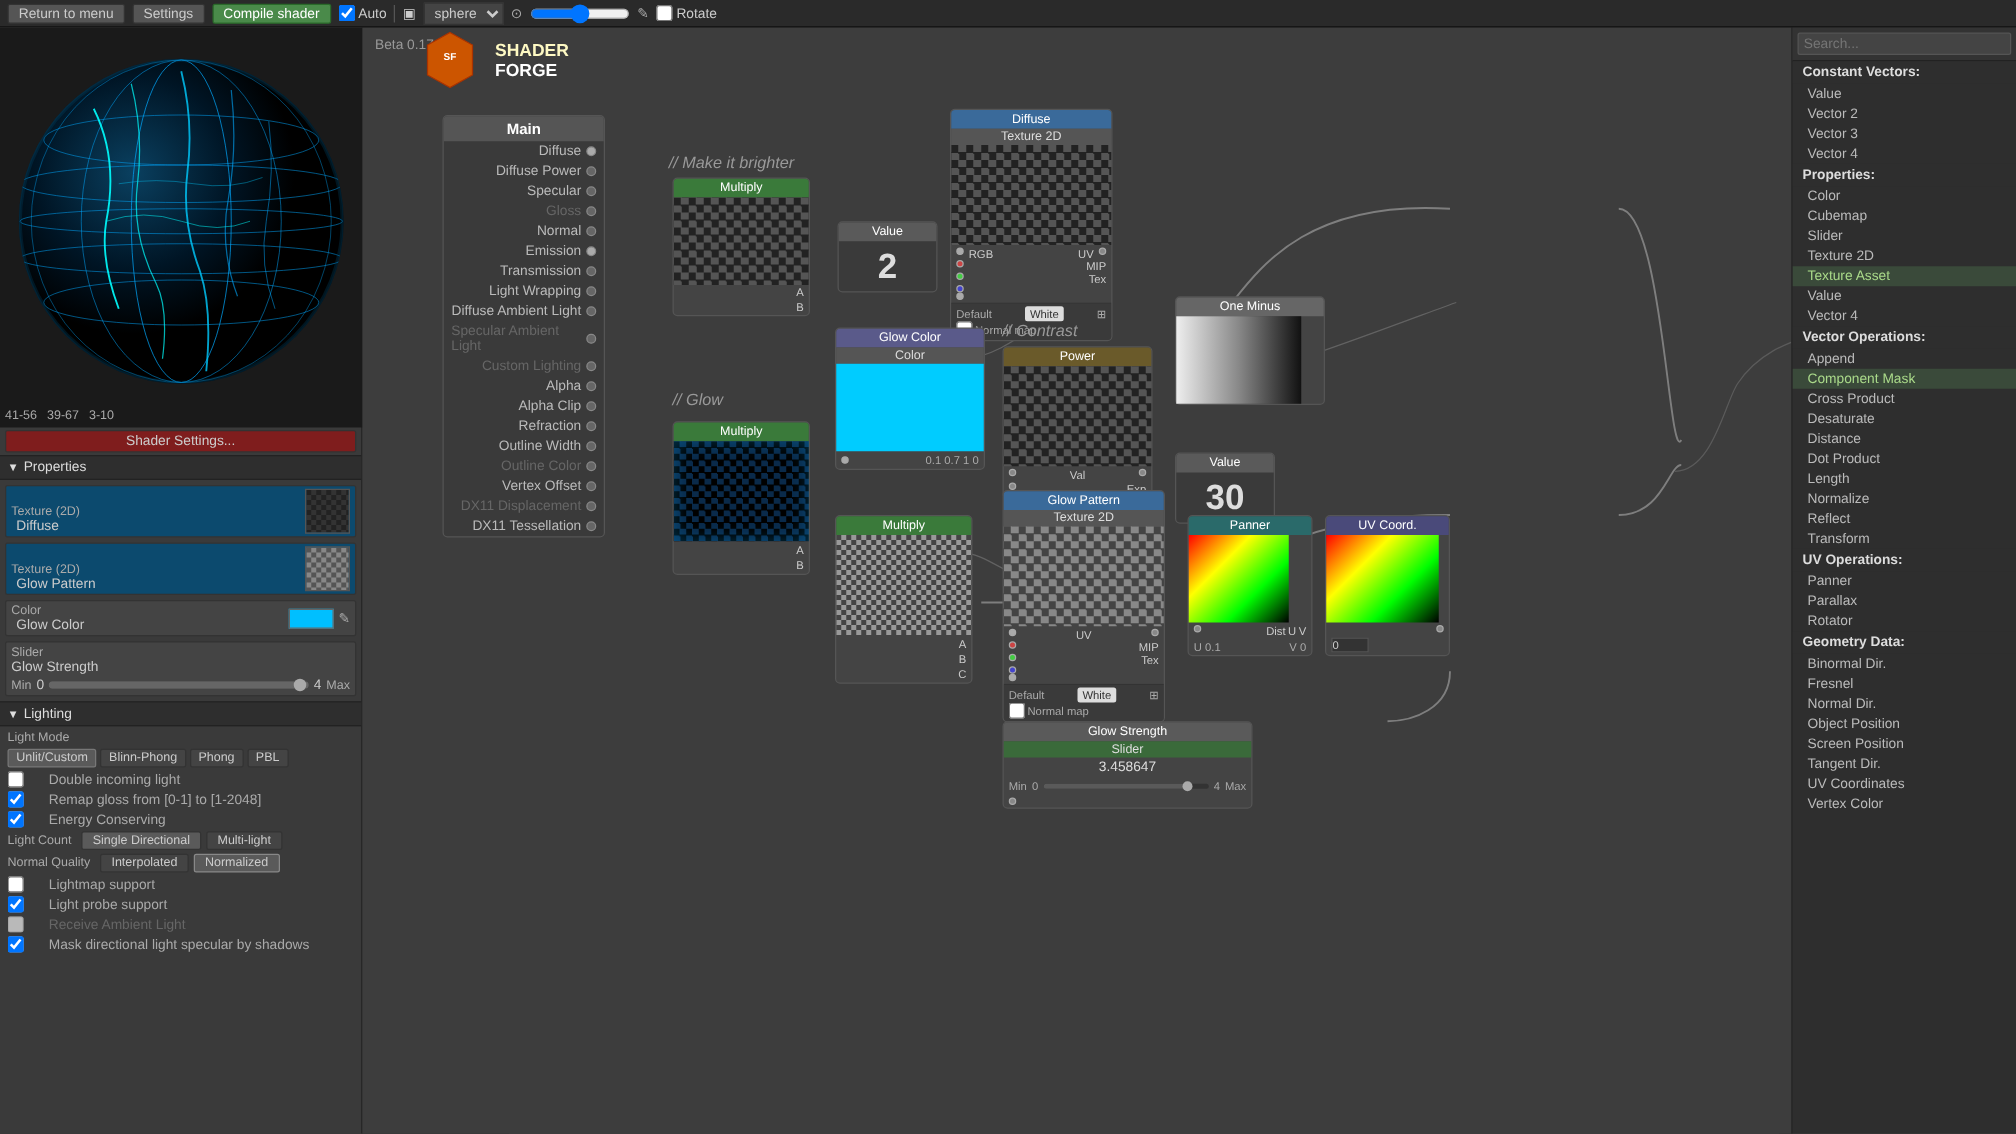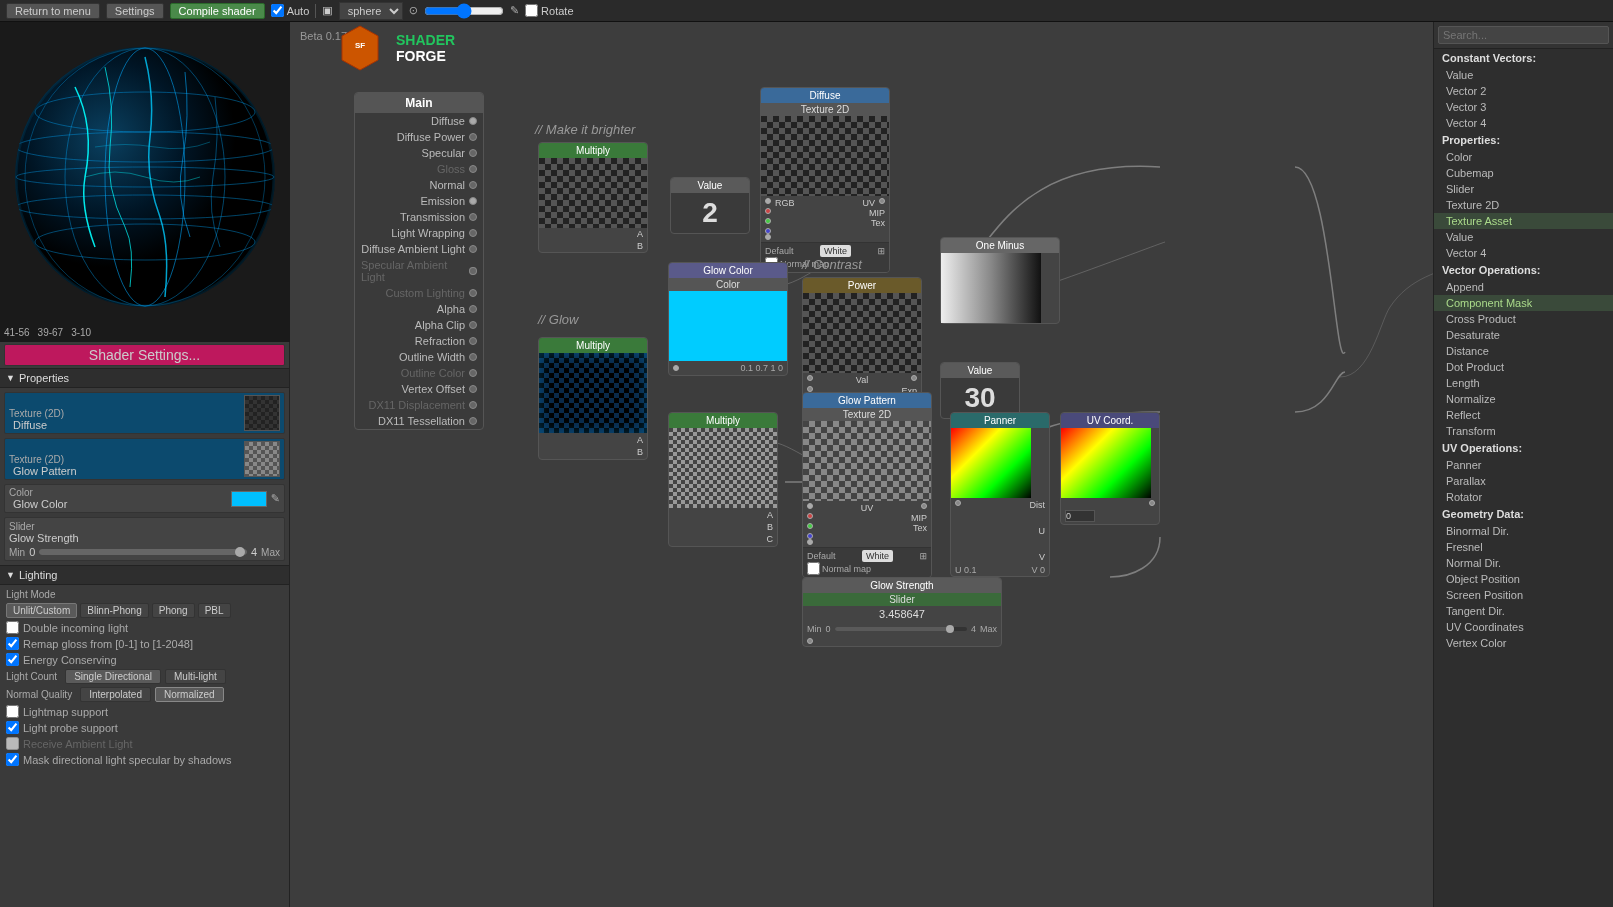--- a/index.html
+++ b/index.html
@@ -113,24 +113,24 @@
       position: absolute;
       bottom: 4px;
       left: 4px;
       display: flex;
       gap: 8px;
       font-size: 10px;
       color: #aaa;
     }
 
     .shader-settings-btn {
-      background: #be185d;
+      background: #7f1d1d;
       border: 1px solid #333;
       color: #ccc;
-      font-size: 14px;
+      font-size: 11px;
       padding: 2px 8px;
       cursor: pointer;
       border-radius: 2px;
       flex-shrink: 0;
       margin: 2px 4px;
     }
 
     .section-header {
       display: flex;
       align-items: center;
@@ -284,21 +284,21 @@
       cursor: pointer;
       border-radius: 2px;
     }
     .mode-btn.active {
       background: #5a5a5a;
       border-color: #777;
     }
     .check-row {
       display: flex;
       align-items: center;
-      gap: 4px;
+      gap: 20px;
       font-size: 11px;
       color: #aaa;
     }
     .check-row input[type=checkbox] {
       margin: 0;
     }
     .light-count-row {
       display: flex;
       align-items: center;
       gap: 4px;
@@ -369,21 +369,21 @@
       gap: 16px;
       align-items: center;
     }
     .sf-logo .logo-text {
       display: flex;
       flex-direction: column;
     }
     .sf-logo .logo-line1 {
       font-size: 14px;
       font-weight: bold;
-      color: #22c55e;
+      color: #fef9c3;
     }
     .sf-logo .logo-line2 {
       font-size: 14px;
       font-weight: bold;
       color: #fff;
     }
 
     
     .node {
       position: absolute;
@@ -1140,21 +1140,21 @@
       </div>
     </div>
 
     <div class="node" style="left:660px;top:390px;width:100px;">
       <div class="node-header teal">Panner</div>
       <div class="panner-gradient"></div>
       <div style="display:flex;justify-content:space-between;padding:2px 4px;">
         <div style="display:flex;flex-direction:column;gap:2px;">
           <span class="port-dot"></span>
         </div>
-        <div style="display:flex;flex-direction:column;gap:16px;align-items:flex-end;">
+        <div style="display:flex;flex-direction:row;gap:2px;align-items:flex-end;">
           <span style="font-size:9px;color:#ccc;">Dist</span>
           <span style="font-size:9px;color:#ccc;">U</span>
           <span style="font-size:9px;color:#ccc;">V</span>
         </div>
       </div>
       <div style="display:flex;justify-content:space-between;padding:1px 4px;font-size:9px;color:#aaa;">
         <span>U 0.1</span>
         <span>V 0</span>
       </div>
     </div>

